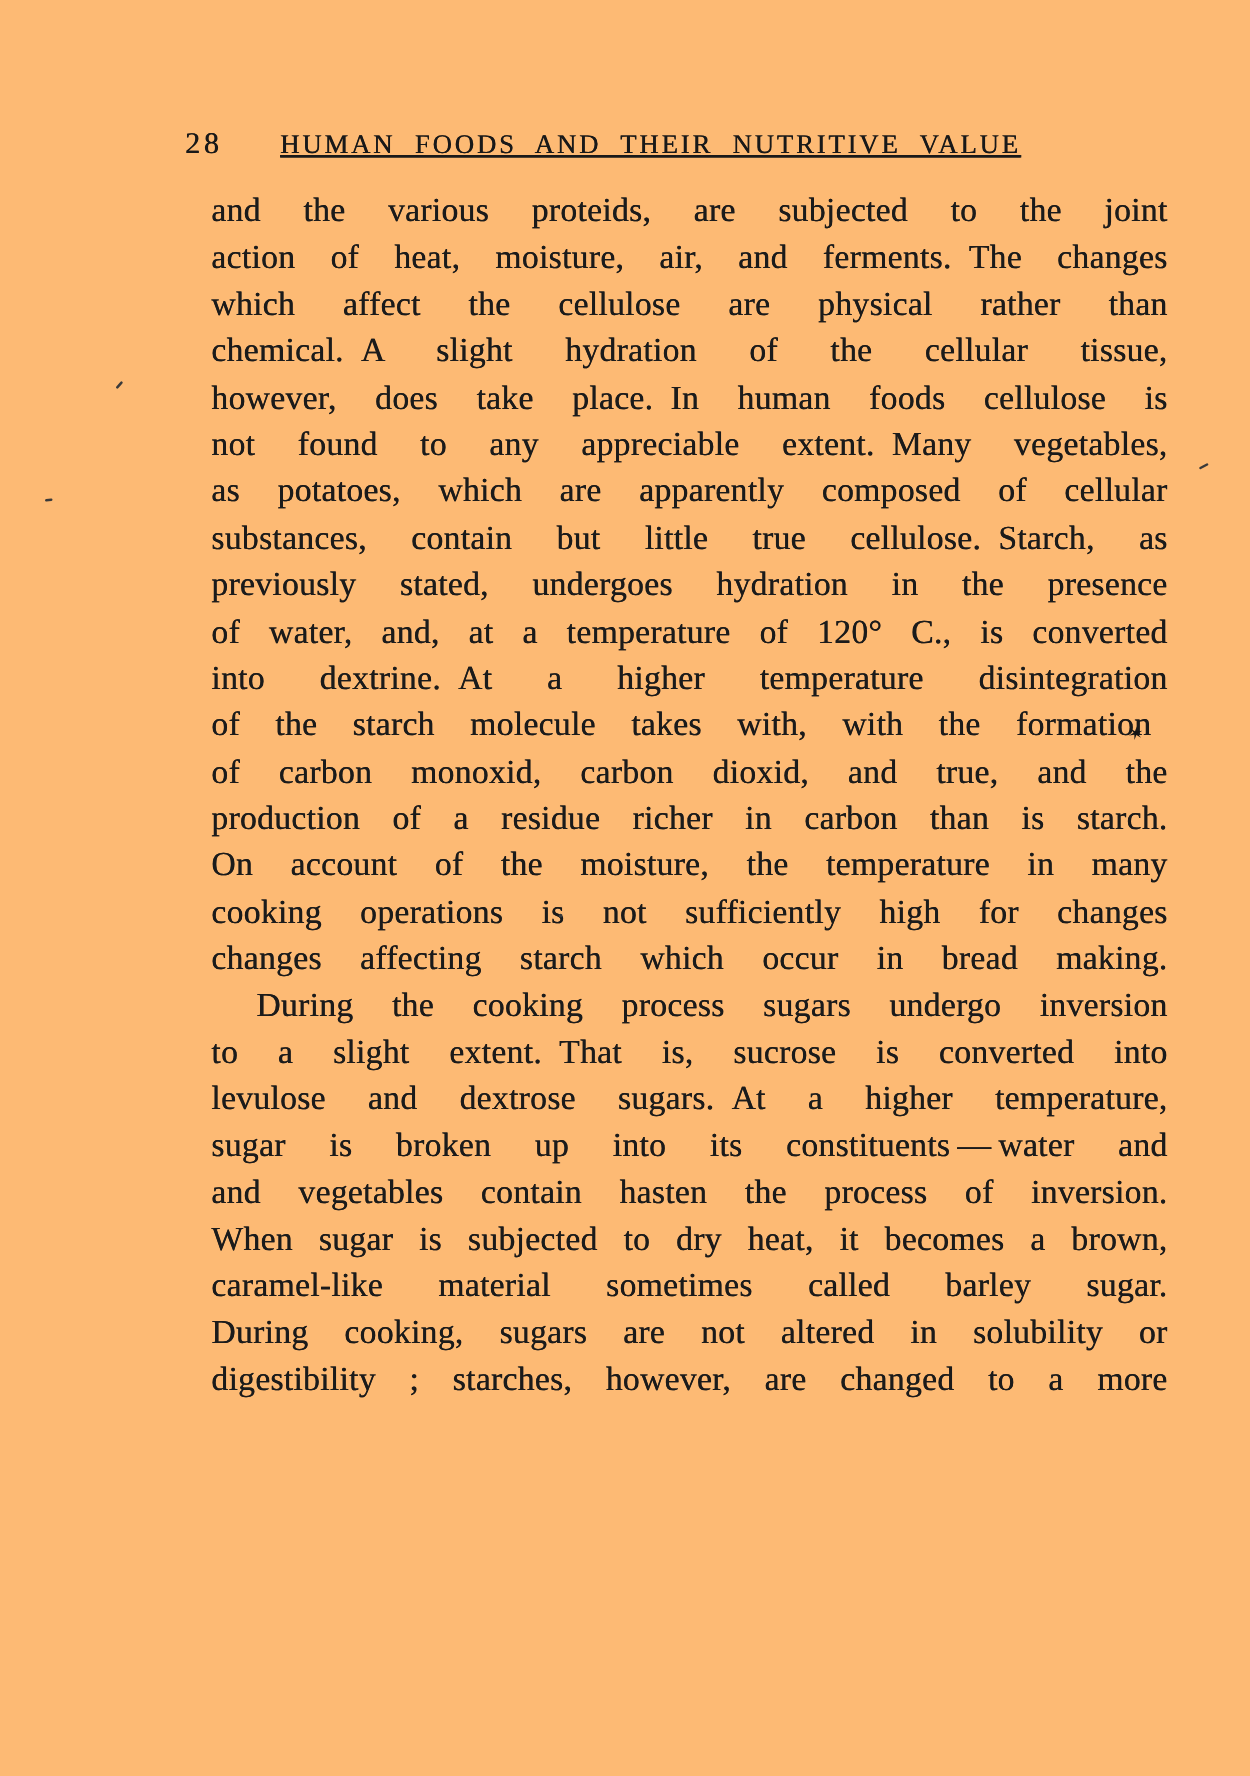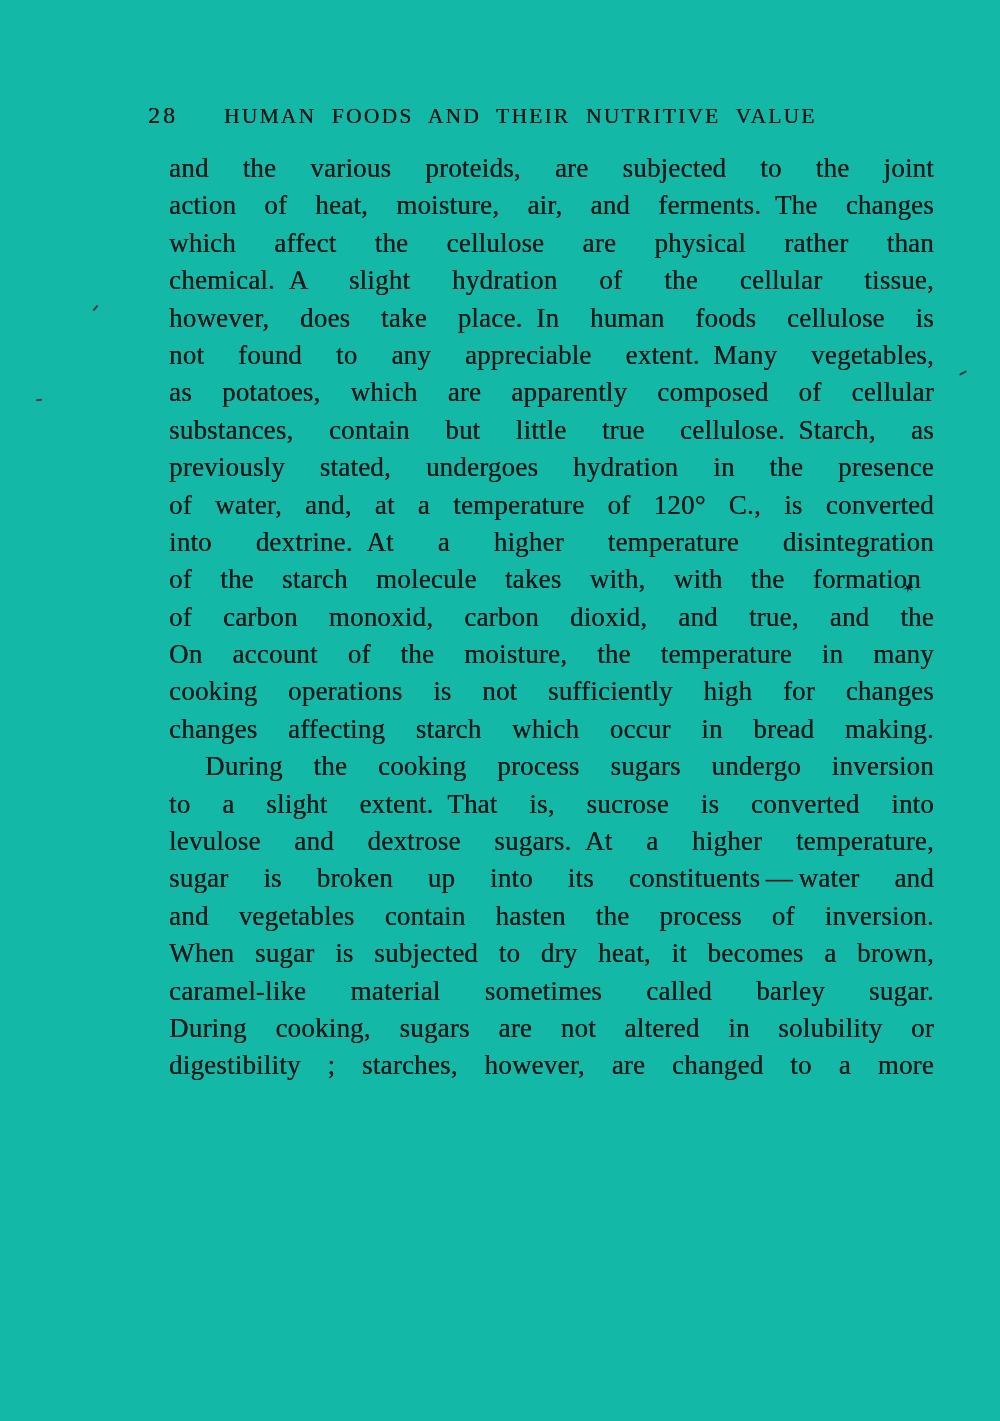--- a/index.html
+++ b/index.html
@@ -5,21 +5,21 @@
   html,body{margin:0;padding:0;}
   body{
     width:1000px;height:1421px;
     background:#ffffff;
     font-family:"Liberation Serif",serif;
     position:relative;
     overflow:hidden;
   }
   .page{
     position:absolute;inset:0;
-    background:#14b8a6;
+    background:#fdba74;
     color:#1b1b1b;
   }
   
   .running-header{
     position:absolute;
     left:148px;top:102px;width:766px;
     display:flex;align-items:baseline;
     white-space:nowrap;
   }
   .page-number{
@@ -28,20 +28,21 @@
     color:#191919;
     text-shadow:0.3px 0 0 currentColor;
   }
   .running-title{
     margin-left:46px;
     font-size:21.5px;
     letter-spacing:2.2px;
     word-spacing:8px;
     color:#191919;
     text-shadow:0.3px 0 0 currentColor;
+    text-decoration:underline;
   }
   
   .text-block{
     position:absolute;
     left:145px;top:150px;width:765px;margin-left:24px;
   }
   .line{
     font-size:27px;
     line-height:37.4px;
     height:37.4px;
@@ -86,20 +87,21 @@
       <div class="line">chemical. A slight hydration of the cellular tissue,</div>
       <div class="line">however, does take place. In human foods cellulose is</div>
       <div class="line">not found to any appreciable extent. Many vegetables,</div>
       <div class="line">as potatoes, which are apparently composed of cellular</div>
       <div class="line">substances, contain but little true cellulose. Starch, as</div>
       <div class="line">previously stated, undergoes hydration in the presence</div>
       <div class="line">of water, and, at a temperature of 120° C., is converted</div>
       <div class="line">into dextrine. At a higher temperature disintegration</div>
       <div class="line narrow">of the starch molecule takes with, with the formation</div>
       <div class="line">of carbon monoxid, carbon dioxid, and true, and the</div>
+      <div class="line">production of a residue richer in carbon than is starch.</div>
       <div class="line">On account of the moisture, the temperature in many</div>
       <div class="line">cooking operations is not sufficiently high for changes</div>
       <div class="line">changes affecting starch which occur in bread making.</div>
       <div class="line indent">During the cooking process sugars undergo inversion</div>
       <div class="line">to a slight extent. That is, sucrose is converted into</div>
       <div class="line">levulose and dextrose sugars. At a higher temperature,</div>
       <div class="line">sugar is broken up into its constituents — water and</div>
       <div class="line">and vegetables contain hasten the process of inversion.</div>
       <div class="line">When sugar is subjected to dry heat, it becomes a brown,</div>
       <div class="line">caramel-like material sometimes called barley sugar.</div>

